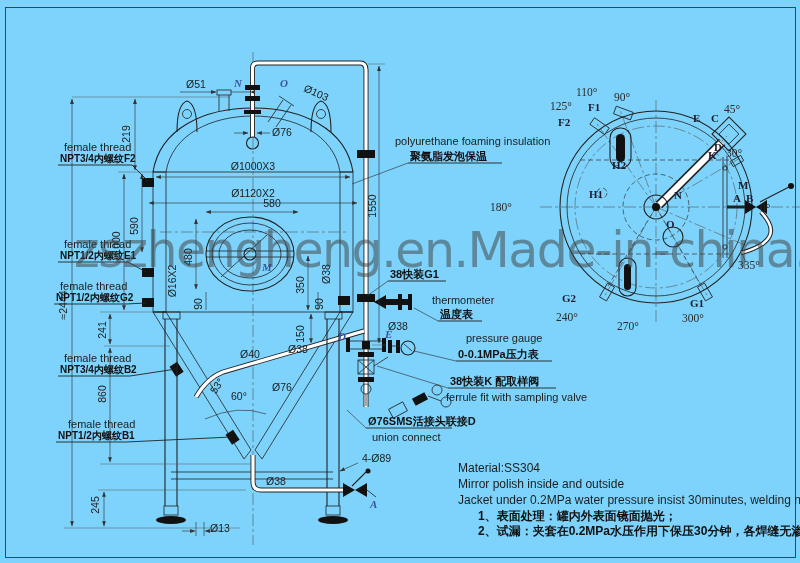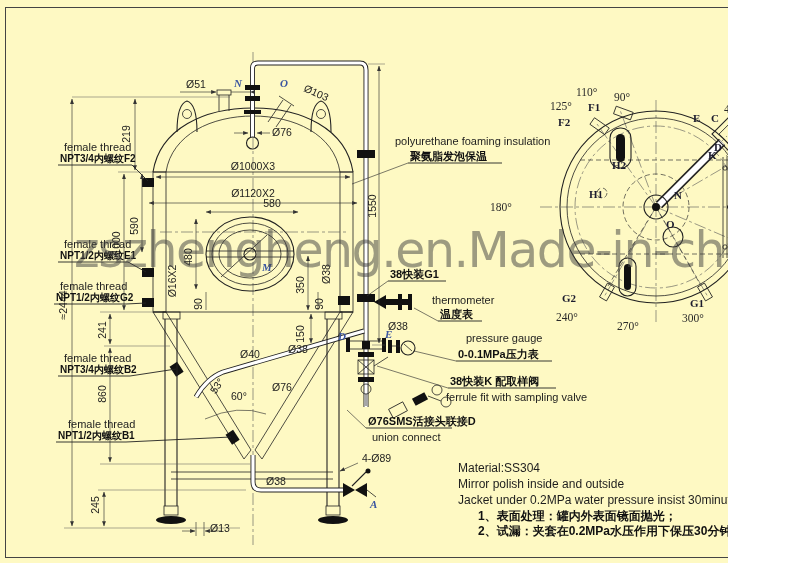--- a/index.html
+++ b/index.html
@@ -1,16 +1,16 @@
 <!DOCTYPE html>
 <html><head>
 <meta charset="utf-8">
 <style>
   html,body{margin:0;padding:0;background:#fff;}
-  .stage{position:relative;width:728px;height:563px;background:#fef9c3;overflow:hidden;
+  .stage{position:relative;width:800px;height:563px;background:#7dd3fc;overflow:hidden;
          font-family:"Liberation Sans",sans-serif;text-decoration:underline;}
   .frame{position:absolute;left:5px;top:7px;width:789px;height:549px;border:1px solid #444;}
   svg{position:absolute;left:0;top:0;}
   .watermark{position:absolute;left:74px;top:222px;font-size:49px;letter-spacing:-1.5px;
              color:#3f3f3f;opacity:.5;white-space:nowrap;font-family:"DejaVu Sans",sans-serif;
              z-index:5;pointer-events:none;}
   
   .dim{font-family:"Liberation Sans",sans-serif;font-size:10.5px;fill:#1d1d1d;}
   .lblen{font-family:"Liberation Sans",sans-serif;font-size:11px;fill:#1d1d1d;}
   .lblzh{font-family:"Liberation Sans",sans-serif;font-size:10px;font-weight:bold;fill:#111;}

